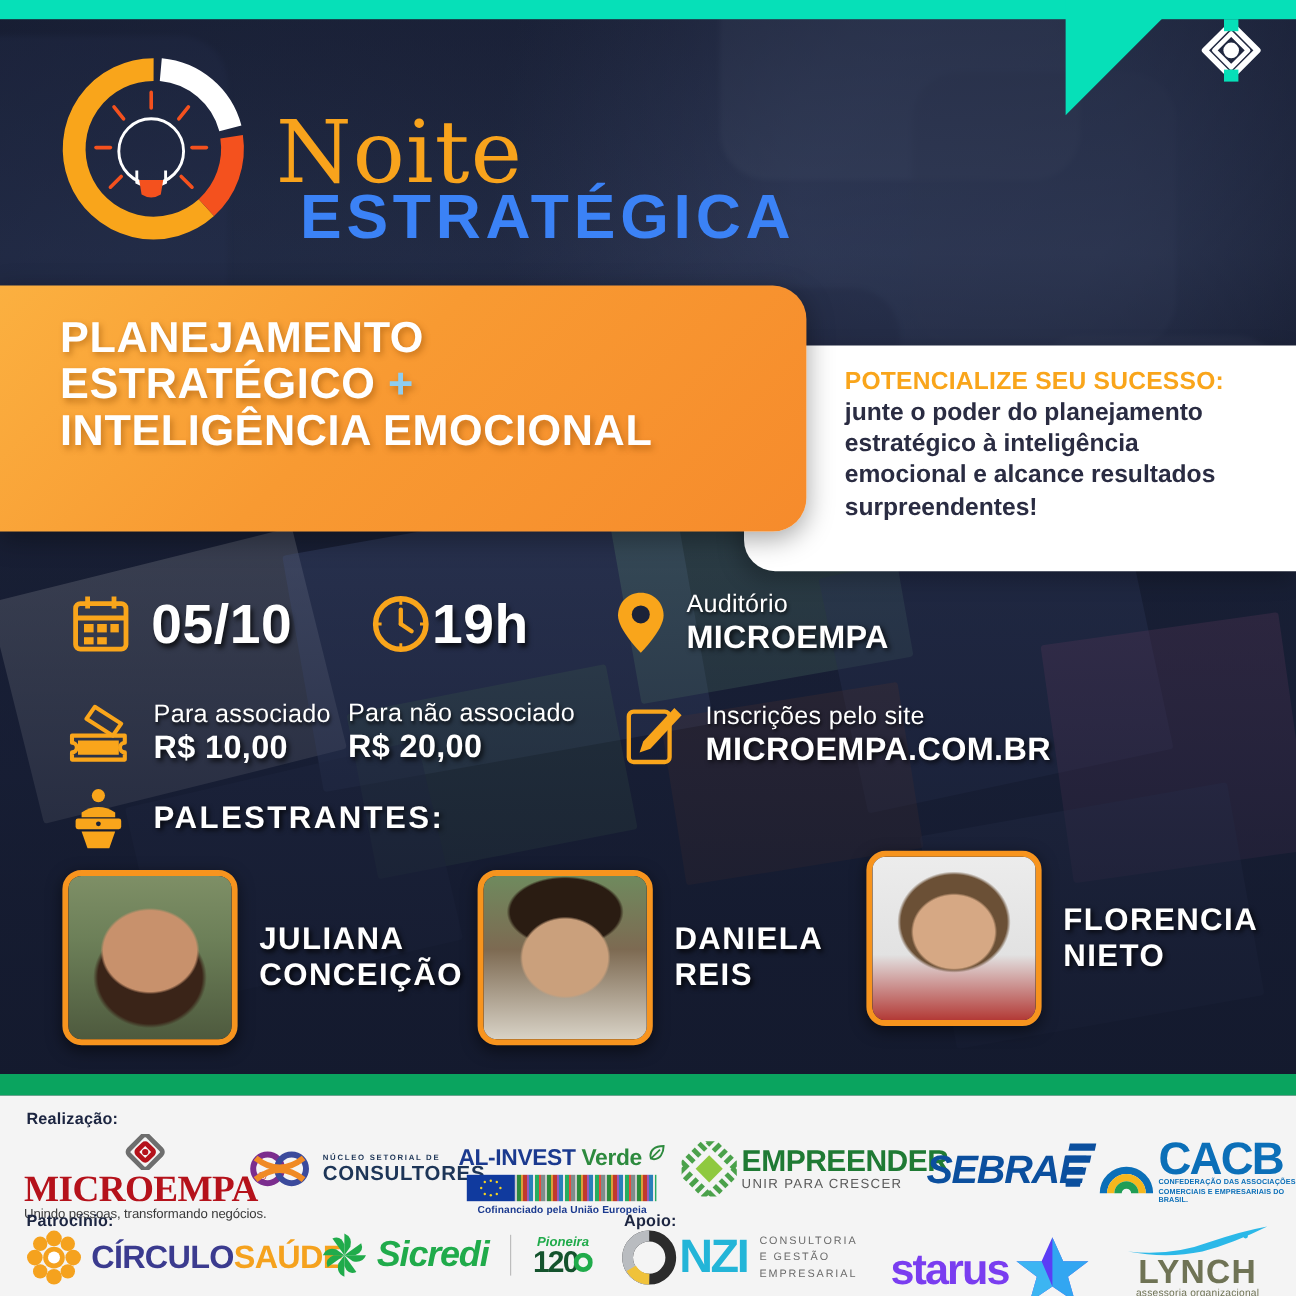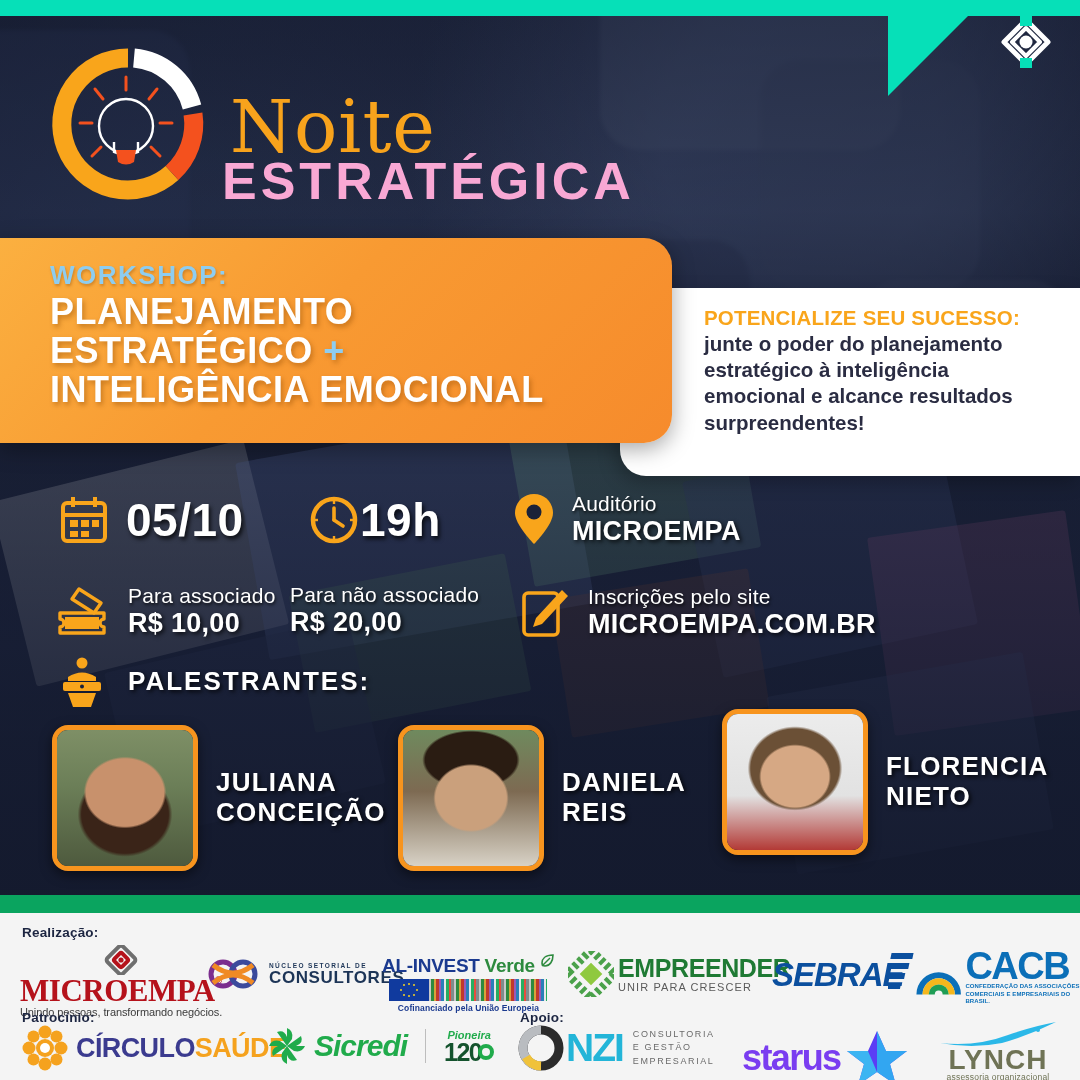--- a/index.html
+++ b/index.html
@@ -47,22 +47,23 @@
   .brand-mark { width:160px; height:160px; position:relative; }
   .brand-words { padding-top:6px; }
   .word-noite {
     font-family:"DejaVu Serif", serif; 
     font-size:72px; color:#f8a31c; line-height:.95; letter-spacing:1px;
     margin-left:8px;
     margin-top:47px;
   }
   .word-estrat {
     font-family:"Liberation Sans", sans-serif; font-weight:bold;
-    font-size:52px; color:#f9a8d4; letter-spacing:4px; line-height:1;
+    font-size:52px; color:#3b82f6; letter-spacing:4px; line-height:1;
     margin-top:-6px;
+    margin-left:28px;
   }
 
   
   .wk-panel {
     position:absolute; left:0; top:238px; width:672px; height:205px;
     background:linear-gradient(135deg,#fbb040 0%, #f89a32 45%, #f68b2c 100%);
     border-radius:0 28px 28px 0;
     box-shadow:0 6px 22px rgba(0,0,0,.35);
     padding:22px 0 0 50px;
     z-index:5;
@@ -237,21 +238,20 @@
     <div class="paper" style="left:520px;top:-25px;width:230px;height:150px;background:#8fd6a0;transform:rotate(-10deg);opacity:.3;"></div>
     <div class="paper" style="left:700px;top:10px;width:260px;height:200px;background:#3b4a73;transform:rotate(-12deg);opacity:.45;"></div>
     <div class="paper" style="left:880px;top:80px;width:200px;height:200px;background:#b85c8f;transform:rotate(-8deg);opacity:.28;"></div>
     <div class="paper" style="left:300px;top:130px;width:220px;height:140px;background:#6fae6a;transform:rotate(-11deg);opacity:.28;"></div>
     <div class="paper" style="left:560px;top:140px;width:200px;height:140px;background:#b0592e;transform:rotate(-9deg);opacity:.25;"></div>
     <div class="paper" style="left:120px;top:200px;width:250px;height:170px;background:#2f3a5c;transform:rotate(-13deg);opacity:.5;"></div>
     <div class="paper" style="left:780px;top:230px;width:260px;height:180px;background:#4b5782;transform:rotate(-10deg);opacity:.35;"></div>
   </div>
 
   <div class="wk-panel">
-    <div class="wk-kicker">WORKSHOP:</div>
     <div class="wk-title">
       <div>PLANEJAMENTO</div>
       <div>
         <span>ESTRATÉGICO</span>
         <span class="plus">+</span>
       </div>
       <div>INTELIGÊNCIA EMOCIONAL</div>
     </div>
   </div>
 

